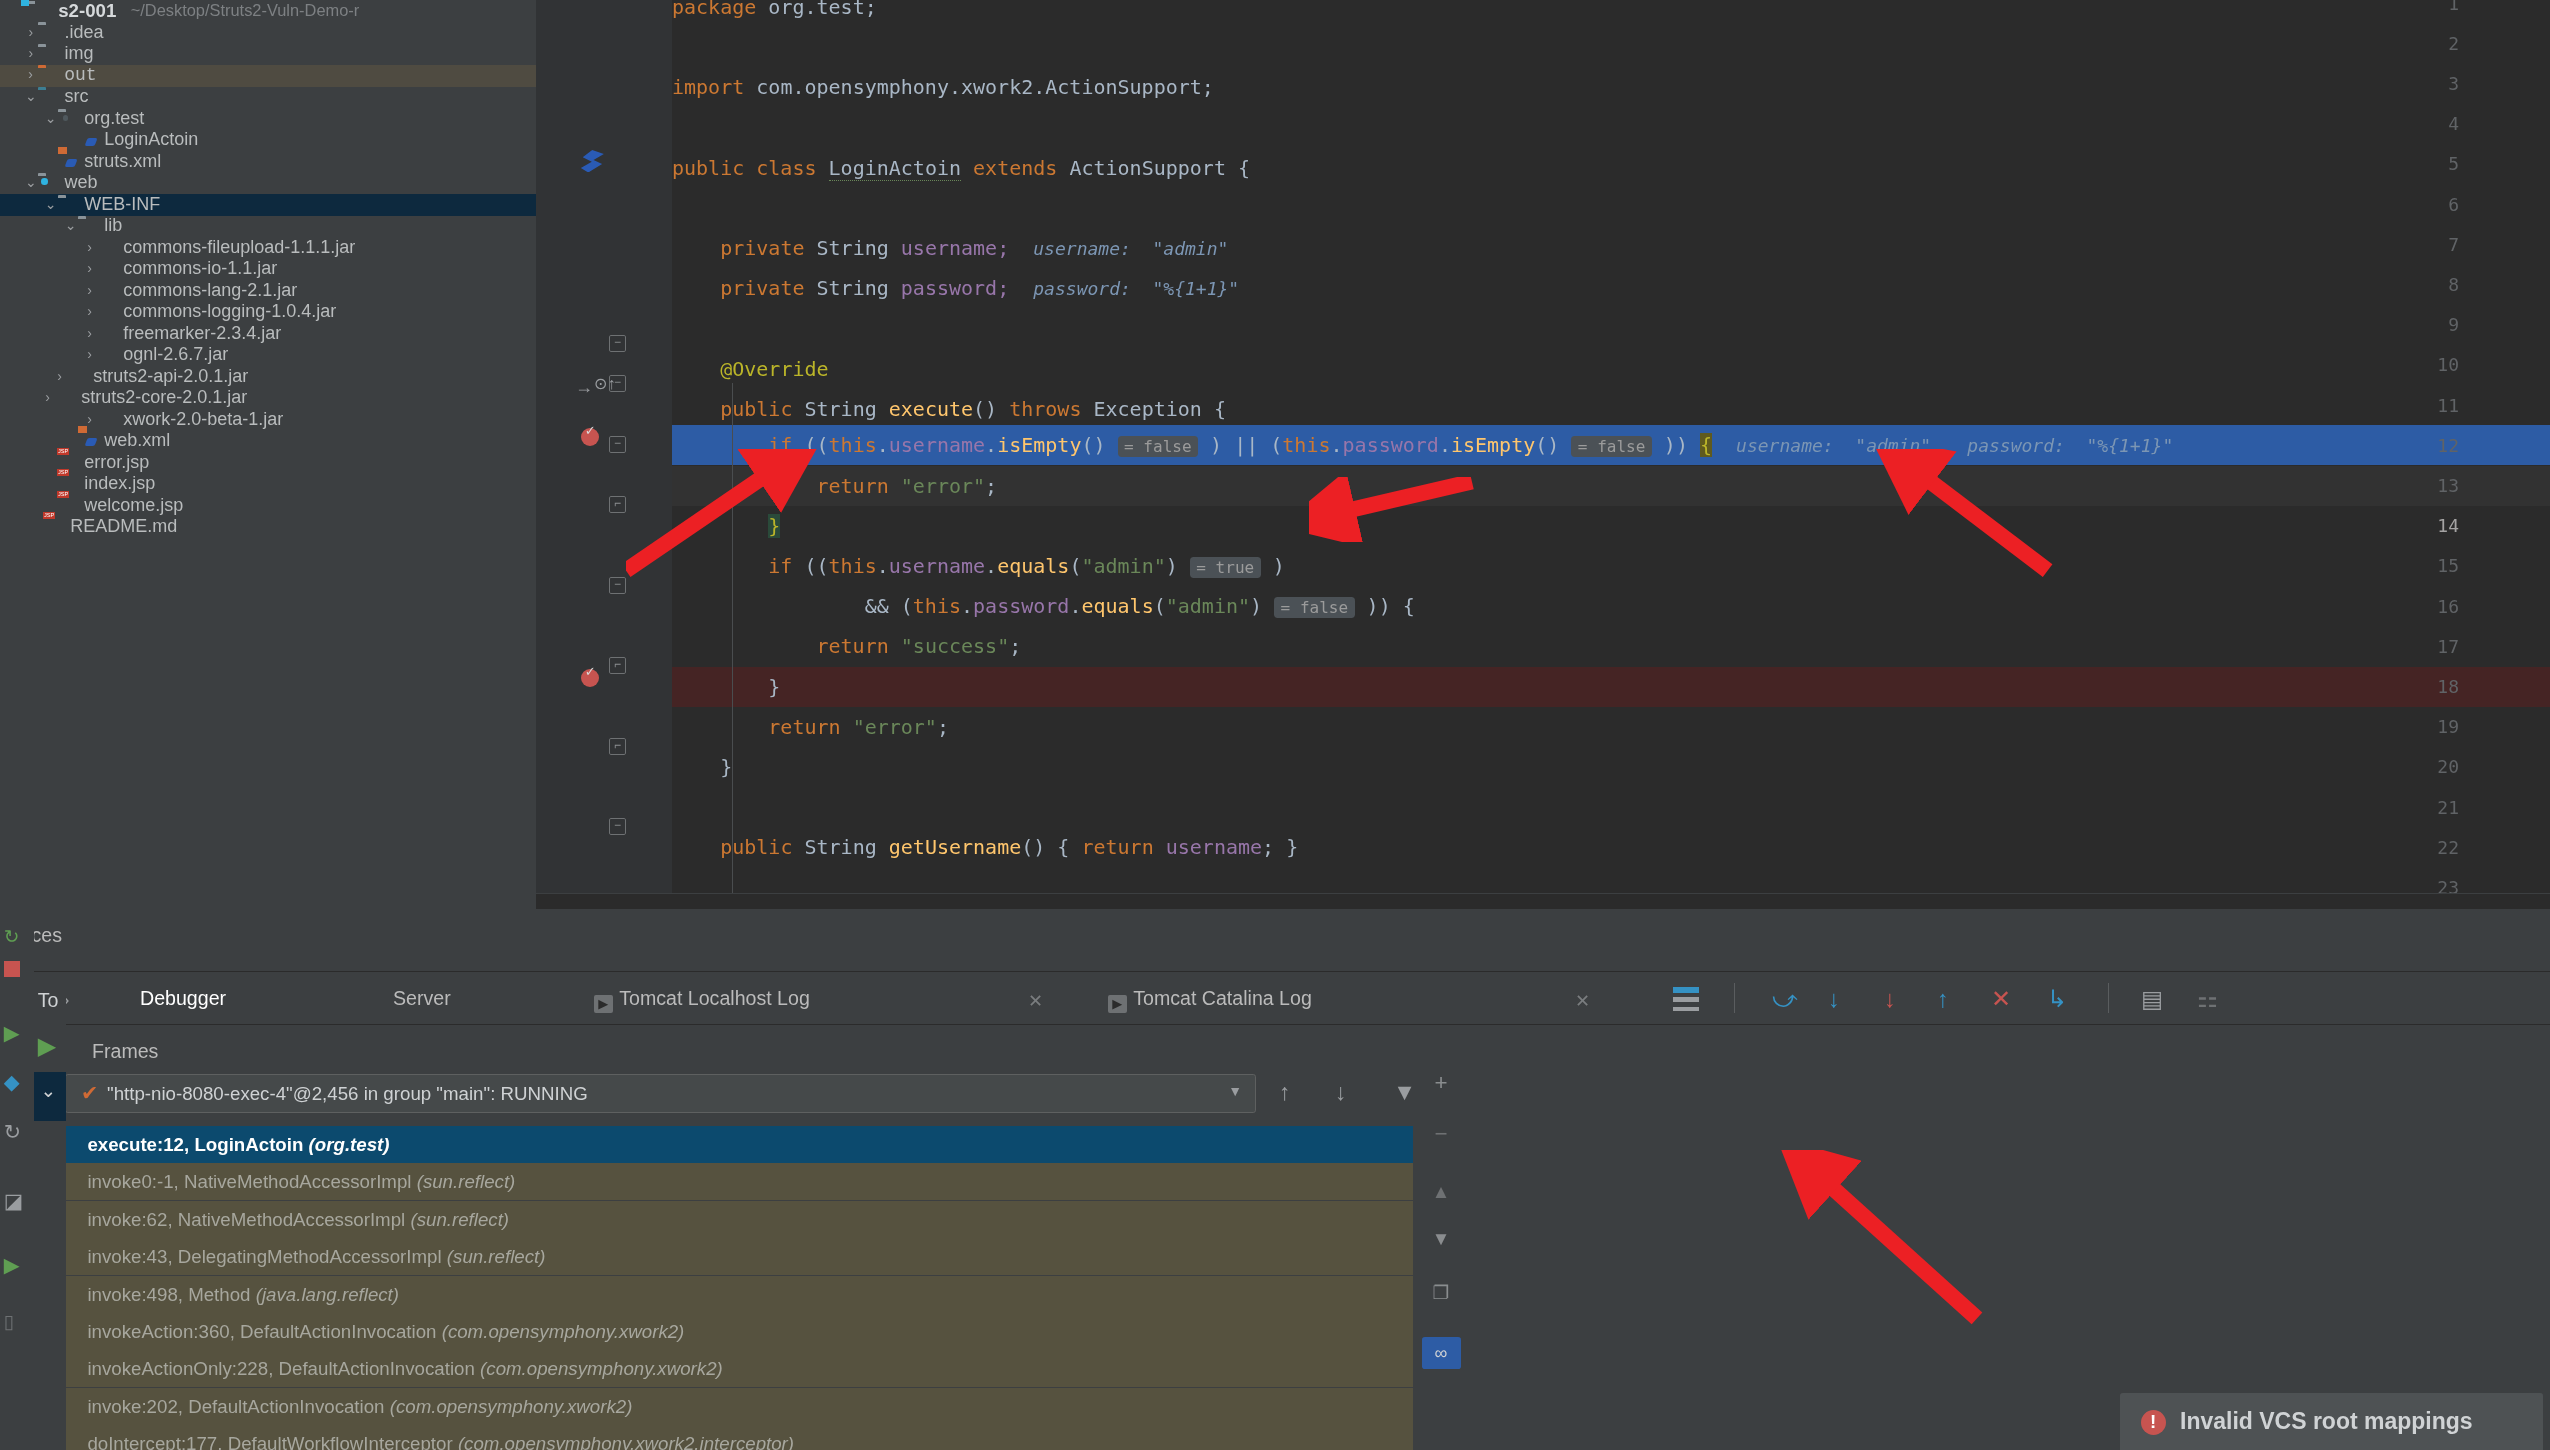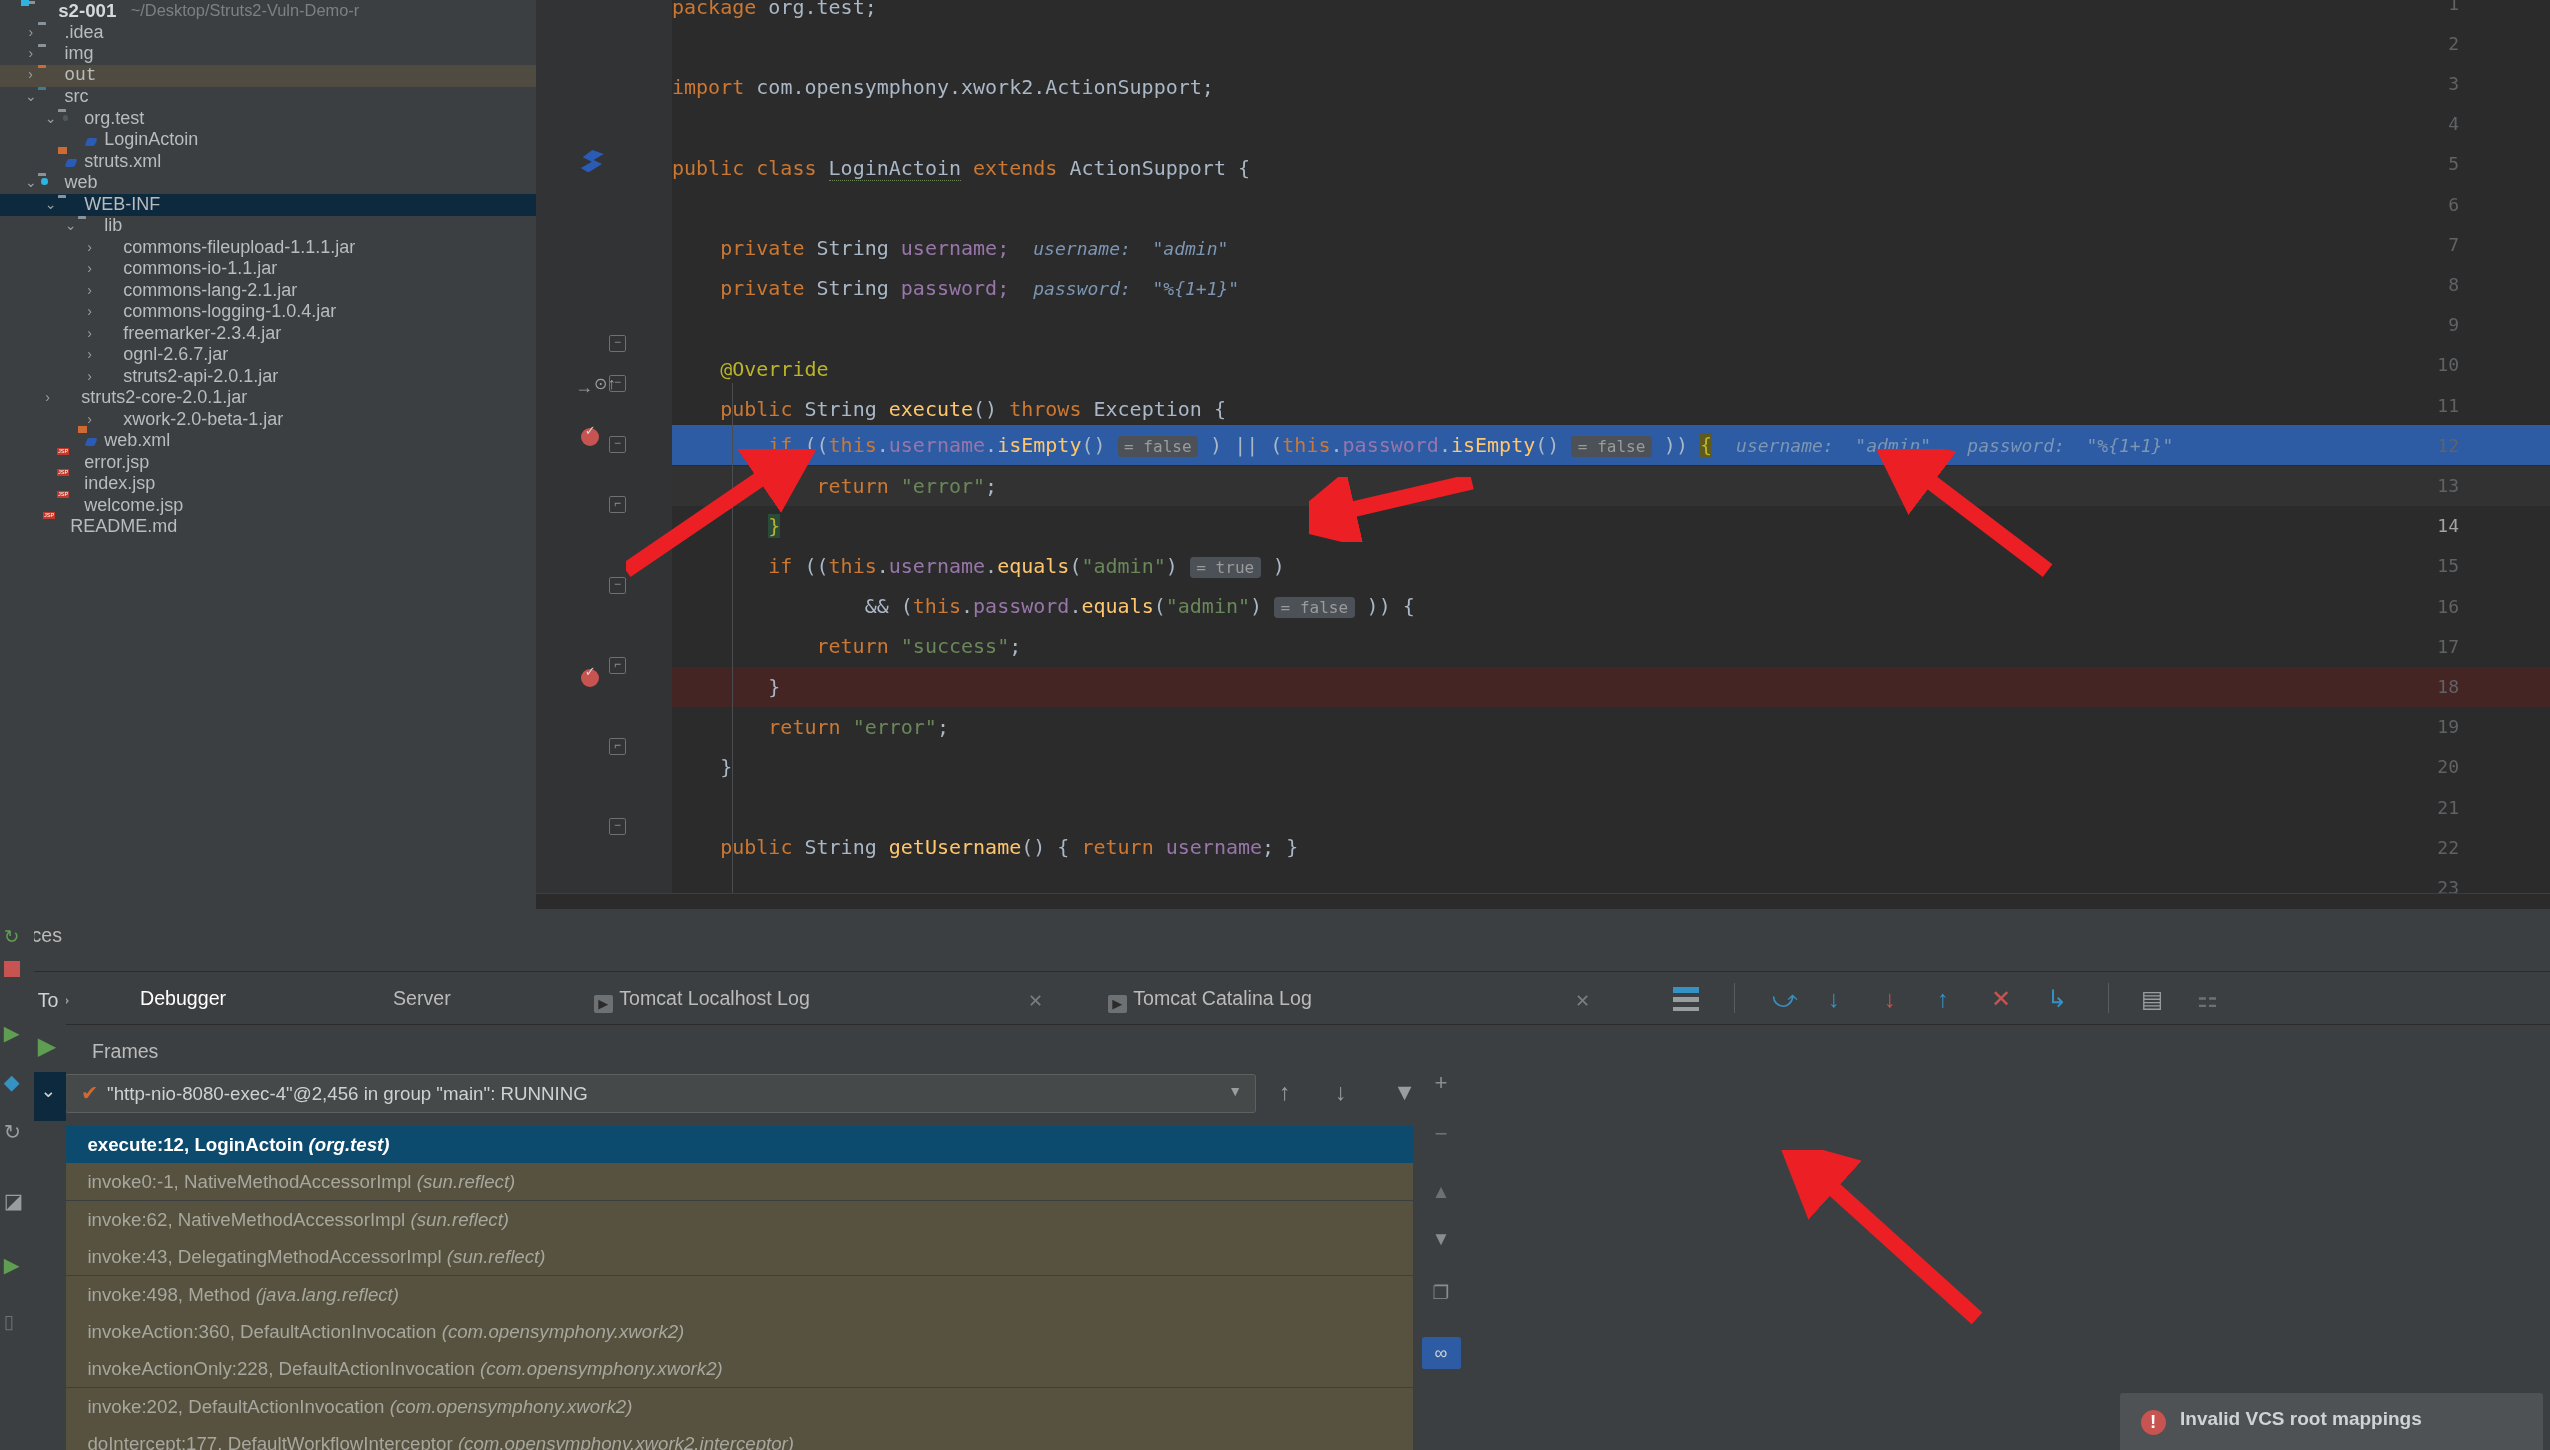--- a/index.html
+++ b/index.html
@@ -109,21 +109,21 @@
 
   
   #left-strip { position:absolute; left:0; top:909px; width:34px; height:542px; background:#3c3f41; }
   .lsico { position:absolute; left:3.7px; width:24px; height:24px; }
   #run-gutter { position:absolute; left:34px; top:995px; width:32px; height:456px; background:#3c3f41; }
 
   
   #vcs-notif { position:absolute; left:2120px; top:1393px; width:423px; height:58px; background:#4e5254; border-radius:2.8px 2.8px 0 0;}
   #vcs-ico { position:absolute; left:20.6px; top:17px; width:25px; height:25px; border-radius:50%; background:#c75450; }
   #vcs-ico:after{content:'!';position:absolute;left:9.3px;top:0.9px;color:#fff;font-size:18.7px;font-weight:bold;}
-  #vcs-text { position:absolute; left:60px; top:15px; font-size:19px; font-weight:bold; color:#d0d3d5;text-align:right; }
+  #vcs-text { position:absolute; left:60px; top:15px; font-size:23px; font-weight:bold; color:#d0d3d5;text-align:right; }
 
   
   .arrow { position:absolute; pointer-events:none; }
 </style>
 </head>
 <body>
 
 <div id="top-area">
 
   <div id="project-tree">
@@ -142,21 +142,21 @@
         <div class="tree-row" style="position: absolute; width: 536px; top: 151px; padding-left: 43px;"><span class="tw"></span><span class="ico"><span class="xmlico"></span></span><span class="lbl">struts.xml</span></div>
         <div class="tree-row" style="position: absolute; width: 536px; top: 172px; padding-left: 23.4px;"><span class="tw">⌄</span><span class="ico"><span class="fold web"></span></span><span class="lbl">web</span></div>
         <div class="tree-row sel-blue" style="position: absolute; width: 536px; top: 194px; padding-left: 43px;"><span class="tw">⌄</span><span class="ico"><span class="fold"></span></span><span class="lbl">WEB-INF</span></div>
         <div class="tree-row" style="position: absolute; width: 536px; top: 215px; padding-left: 63px;"><span class="tw">⌄</span><span class="ico"><span class="fold"></span></span><span class="lbl">lib</span></div>
         <div class="tree-row" style="position: absolute; width: 536px; top: 237px; padding-left: 82px;"><span class="tw">›</span><span class="ico"><span class="jar"></span></span><span class="lbl">commons-fileupload-1.1.1.jar</span></div>
         <div class="tree-row" style="position: absolute; width: 536px; top: 258px; padding-left: 82px;"><span class="tw">›</span><span class="ico"><span class="jar"></span></span><span class="lbl">commons-io-1.1.jar</span></div>
         <div class="tree-row" style="position: absolute; width: 536px; top: 280px; padding-left: 82px;"><span class="tw">›</span><span class="ico"><span class="jar"></span></span><span class="lbl">commons-lang-2.1.jar</span></div>
         <div class="tree-row" style="position: absolute; width: 536px; top: 301px; padding-left: 82px;"><span class="tw">›</span><span class="ico"><span class="jar"></span></span><span class="lbl">commons-logging-1.0.4.jar</span></div>
         <div class="tree-row" style="position: absolute; width: 536px; top: 323px; padding-left: 82px;"><span class="tw">›</span><span class="ico"><span class="jar"></span></span><span class="lbl">freemarker-2.3.4.jar</span></div>
         <div class="tree-row" style="position: absolute; width: 536px; top: 344px; padding-left: 82px;"><span class="tw">›</span><span class="ico"><span class="jar"></span></span><span class="lbl">ognl-2.6.7.jar</span></div>
-        <div class="tree-row" style="position: absolute; width: 536px; top: 366px; padding-left: 82px;"><span class="tw">›</span><span class="ico"><span class="jar"></span></span><span class="lbl">struts2-api-2.0.1.jar</span></div>
+        <div class="tree-row" style="position: absolute; width: 536px; top: 366px; padding-left: 52px;"><span class="tw">›</span><span class="ico"><span class="jar"></span></span><span class="lbl">struts2-api-2.0.1.jar</span></div>
         <div class="tree-row" style="position: absolute; width: 536px; top: 387px; padding-left: 40px;"><span class="tw">›</span><span class="ico"><span class="jar"></span></span><span class="lbl">struts2-core-2.0.1.jar</span></div>
         <div class="tree-row" style="position: absolute; width: 536px; top: 409px; padding-left: 82px;"><span class="tw">›</span><span class="ico"><span class="jar"></span></span><span class="lbl">xwork-2.0-beta-1.jar</span></div>
         <div class="tree-row" style="position: absolute; width: 536px; top: 430px; padding-left: 63px;"><span class="tw"></span><span class="ico"><span class="xmlico"></span></span><span class="lbl">web.xml</span></div>
         <div class="tree-row" style="position: absolute; width: 536px; top: 452px; padding-left: 43px;"><span class="tw"></span><span class="ico"><span class="jsp"></span></span><span class="lbl">error.jsp</span></div>
         <div class="tree-row" style="position: absolute; width: 536px; top: 473px; padding-left: 43px;"><span class="tw"></span><span class="ico"><span class="jsp"></span></span><span class="lbl">index.jsp</span></div>
         <div class="tree-row" style="position: absolute; width: 536px; top: 495px; padding-left: 43px;"><span class="tw"></span><span class="ico"><span class="jsp"></span></span><span class="lbl">welcome.jsp</span></div>
         <div class="tree-row" style="position: absolute; width: 536px; top: 516px; padding-left: 29px;"><span class="tw"></span><span class="ico"><span class="jsp"></span></span><span class="lbl">README.md</span></div>
       </div>
   </div>
 

